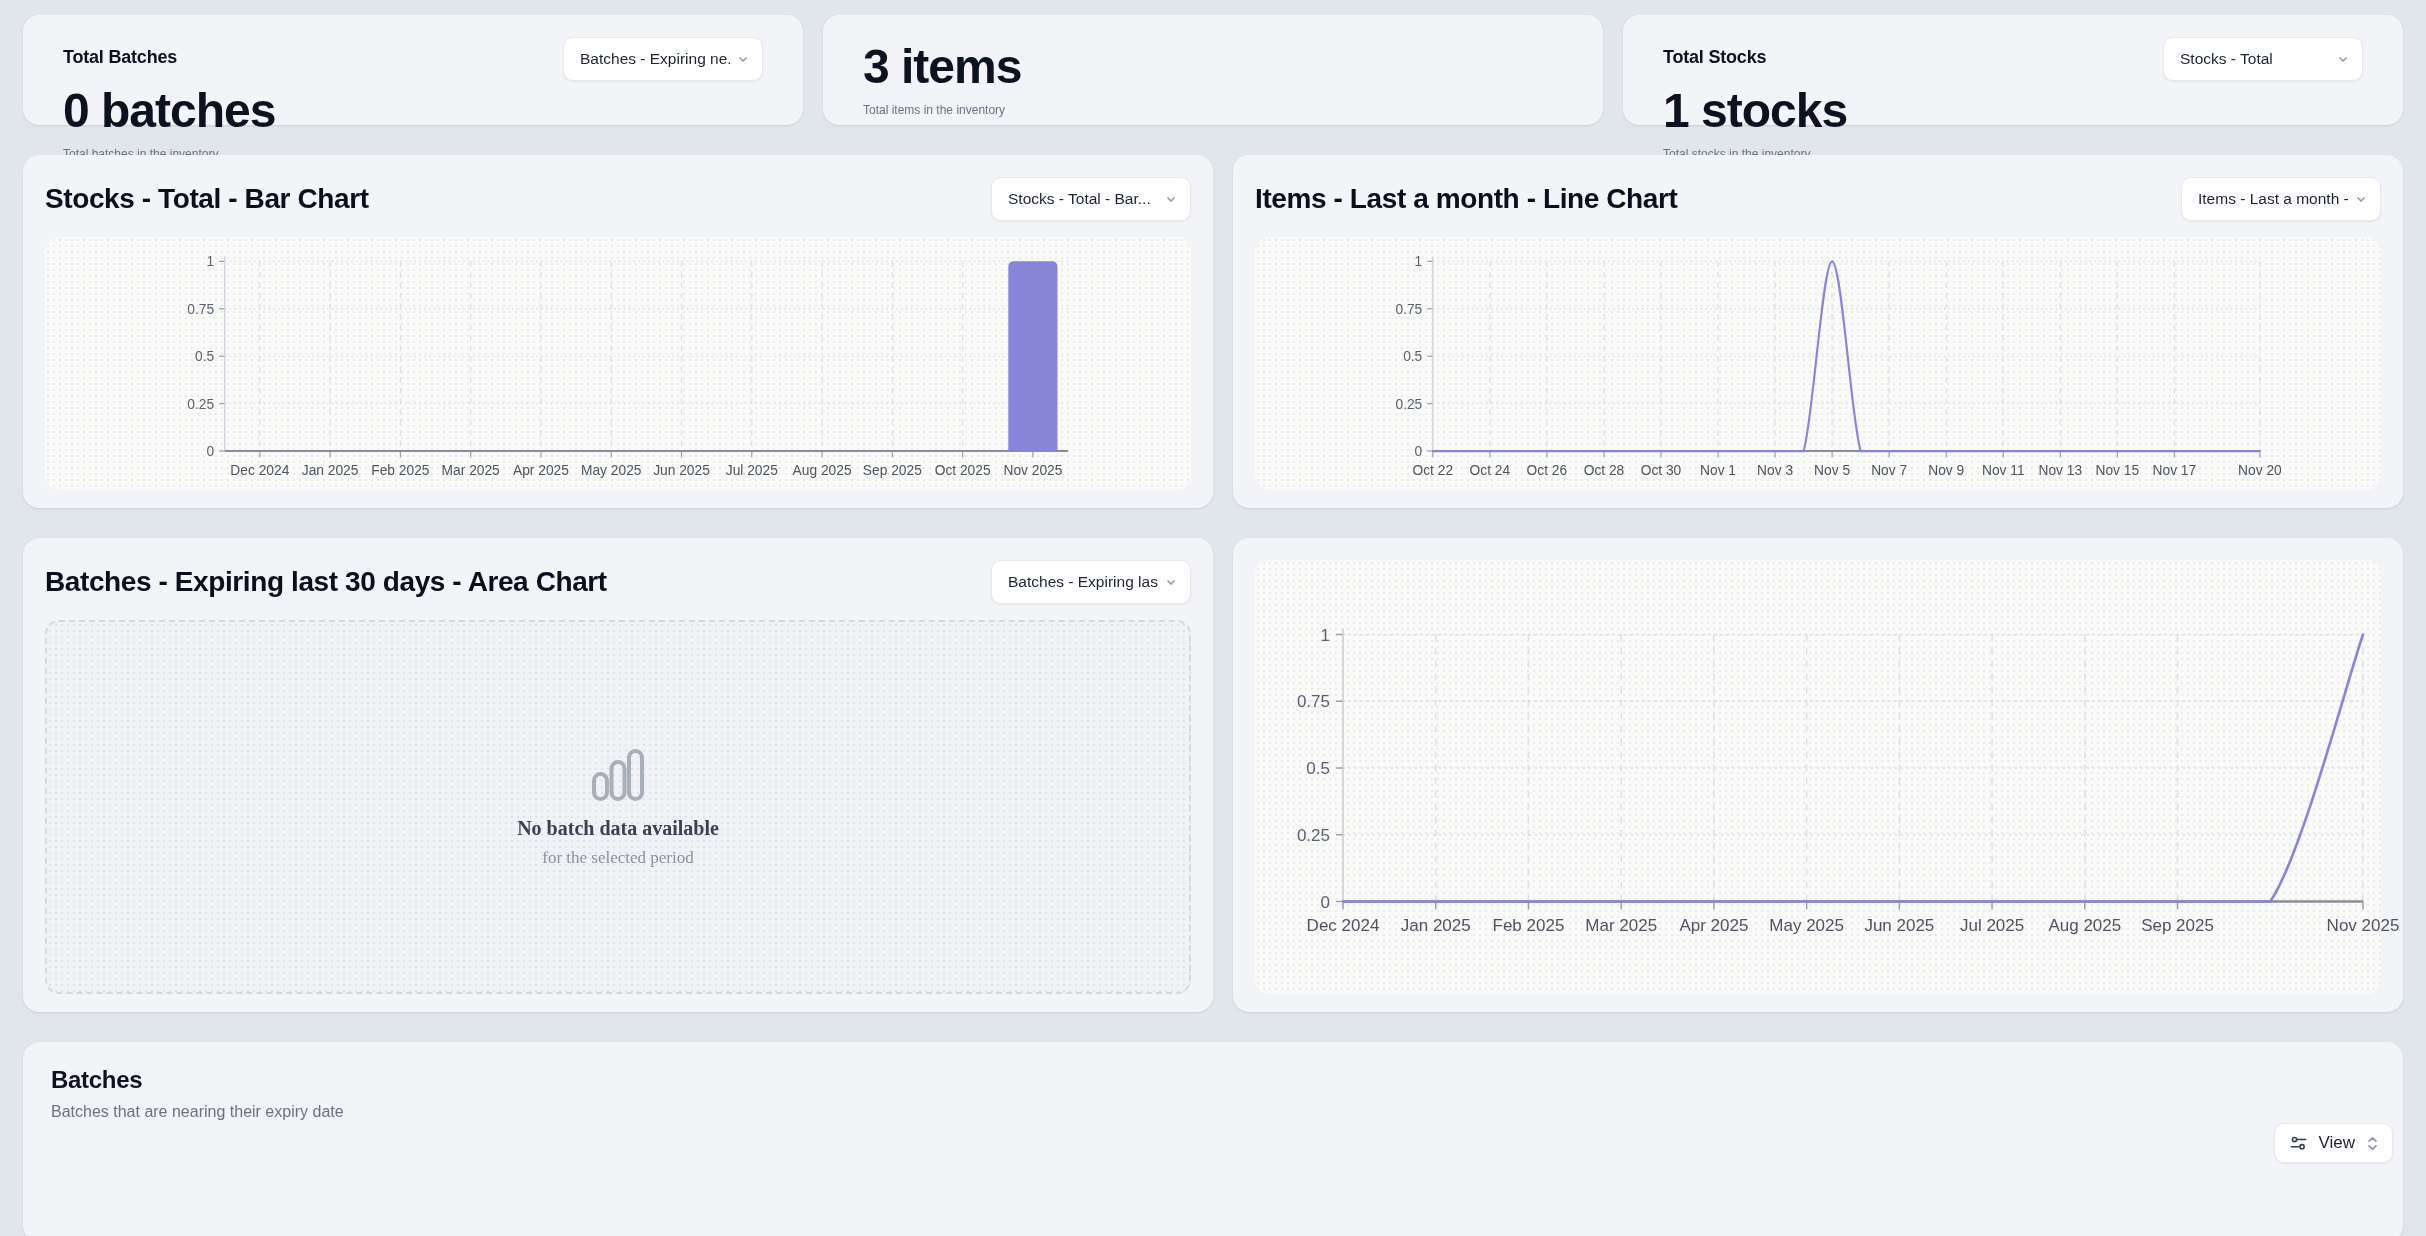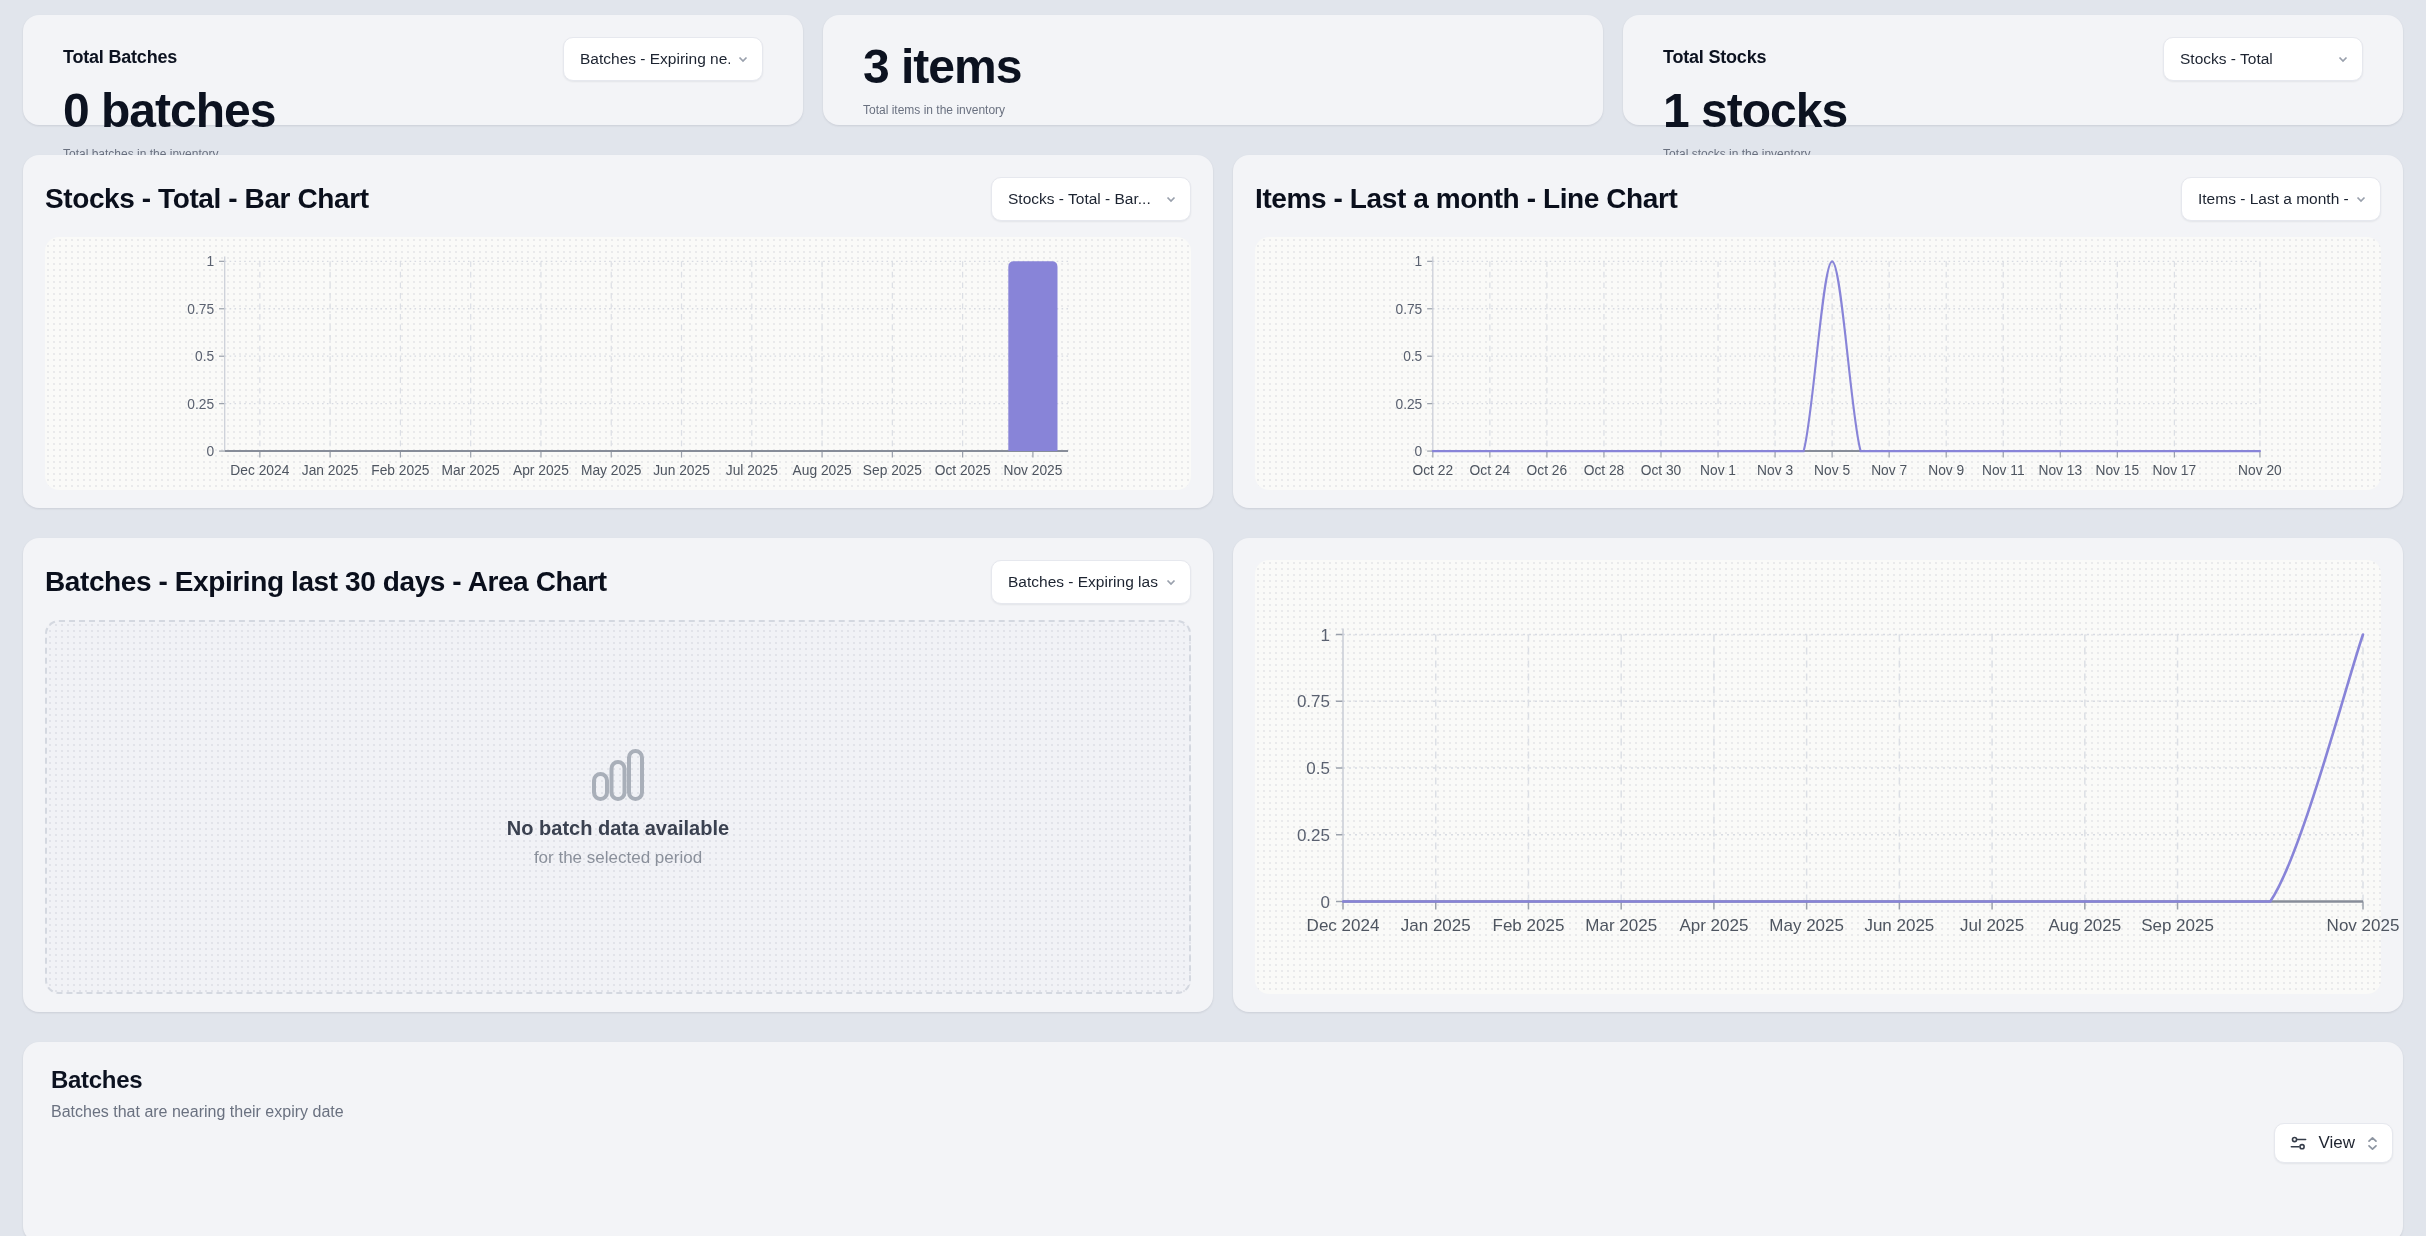--- a/index.html
+++ b/index.html
@@ -51,21 +51,21 @@
   .chart-box {
     flex:1; min-height:0; position:relative;
     background-color:#fafaf8;
     background-image:radial-gradient(rgba(120,125,150,.13) 1px, transparent 1.2px);
     background-size:6px 6px;
     border-radius:14px;
   }
   .chart-box.dashed {
     background-color:#f1f2f6;
     border:2px dashed #d4d8e0;
-    display:flex; align-items:center; justify-content:center;
+    display:flex; align-items:center; justify-content:center;font-family:Liberation Serif, serif;
   }
   .chart-svg { display:block; width:100%; height:100%; overflow:visible; }
 
   
   .empty-state { display:flex; flex-direction:column; align-items:center; text-align:center; }
   .empty-state svg { margin-bottom:14px; }
   .empty-title { font-size:20px; font-weight:700; color:#3a4150; }
   .empty-sub { font-size:17px; color:#8a909b; margin-top:8px; }
 
   

